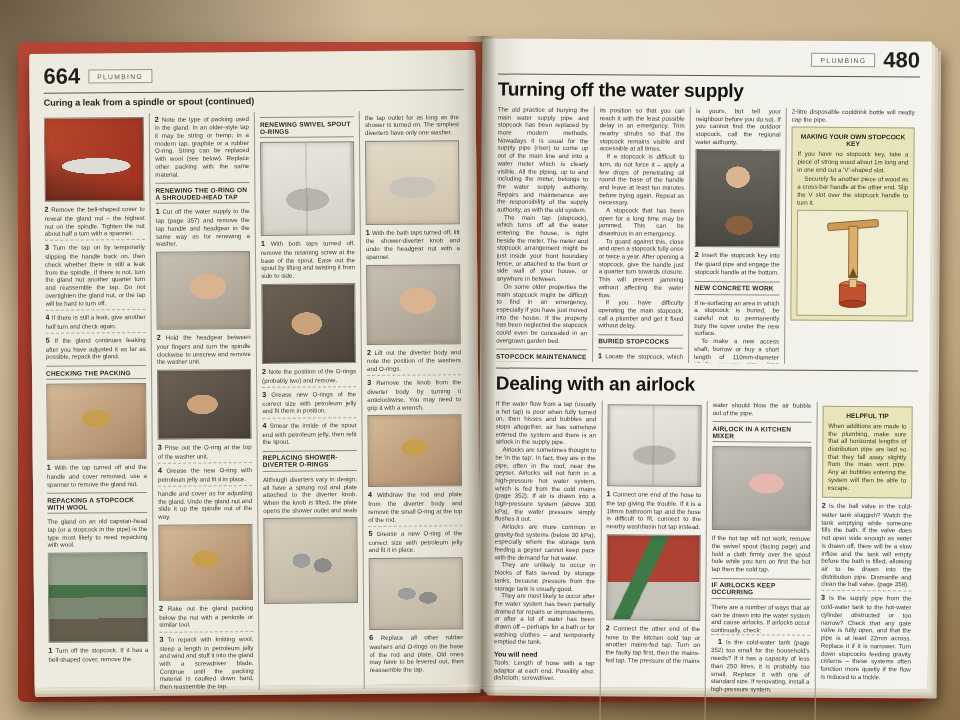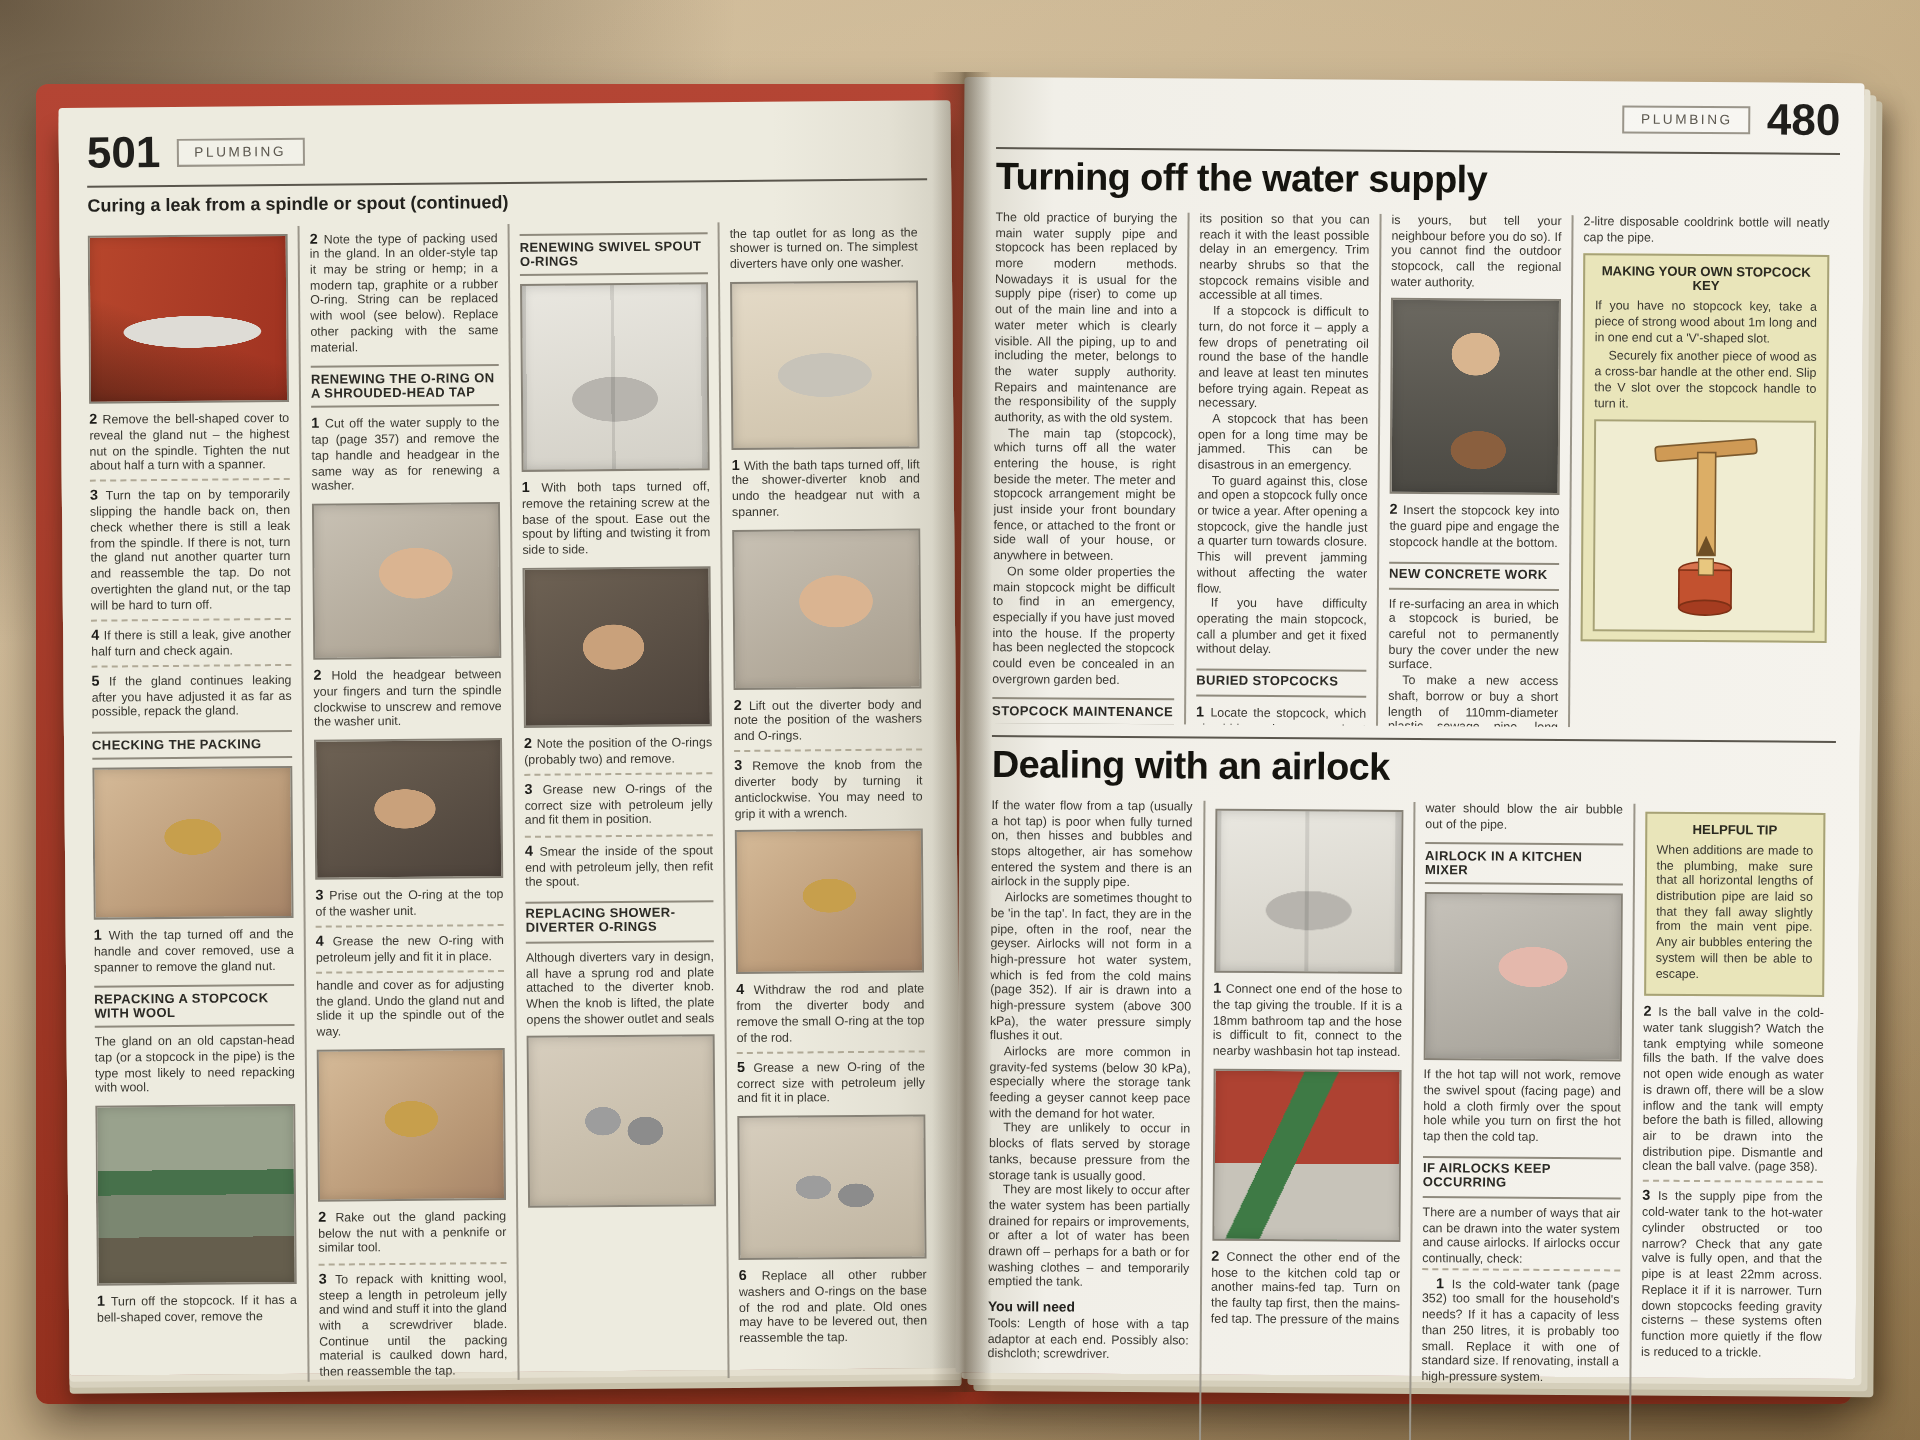--- a/index.html
+++ b/index.html
@@ -99,21 +99,21 @@
     linear-gradient(160deg,#d7cebe,#bfb4a0);}
 </style>
 </head>
 <body>
 
 <div class="book">
   <div class="cover"></div>
 
   <div class="page left">
     <div class="pg-head">
-      <span class="pg-num">501</span>
+      <span class="pg-num">664</span>
       <span class="pg-label">PLUMBING</span>
     </div>
     <div class="head-rule"></div>
     <h3 class="lp-title">Curing a leak from a spindle or spout (continued)</h3>
     <div class="cols lcols" id="left-cols">
         <div class="col">
           <div class="photo ph-redtile" style="height: 84px;"></div>
           <p class="p step"><span class="n">2 </span>Remove the bell-shaped cover to reveal the gland nut – the highest nut on the spindle. Tighten the nut about half a turn with a spanner.</p>
           <p class="p step"><span class="n">3 </span>Turn the tap on by temporarily slipping the handle back on, then check whether there is still a leak from the spindle. If there is not, turn the gland nut another quarter turn and reassemble the tap. Do not overtighten the gland nut, or the tap will be hard to turn off.</p>
           <p class="p step"><span class="n">4 </span>If there is still a leak, give another half turn and check again.</p>

